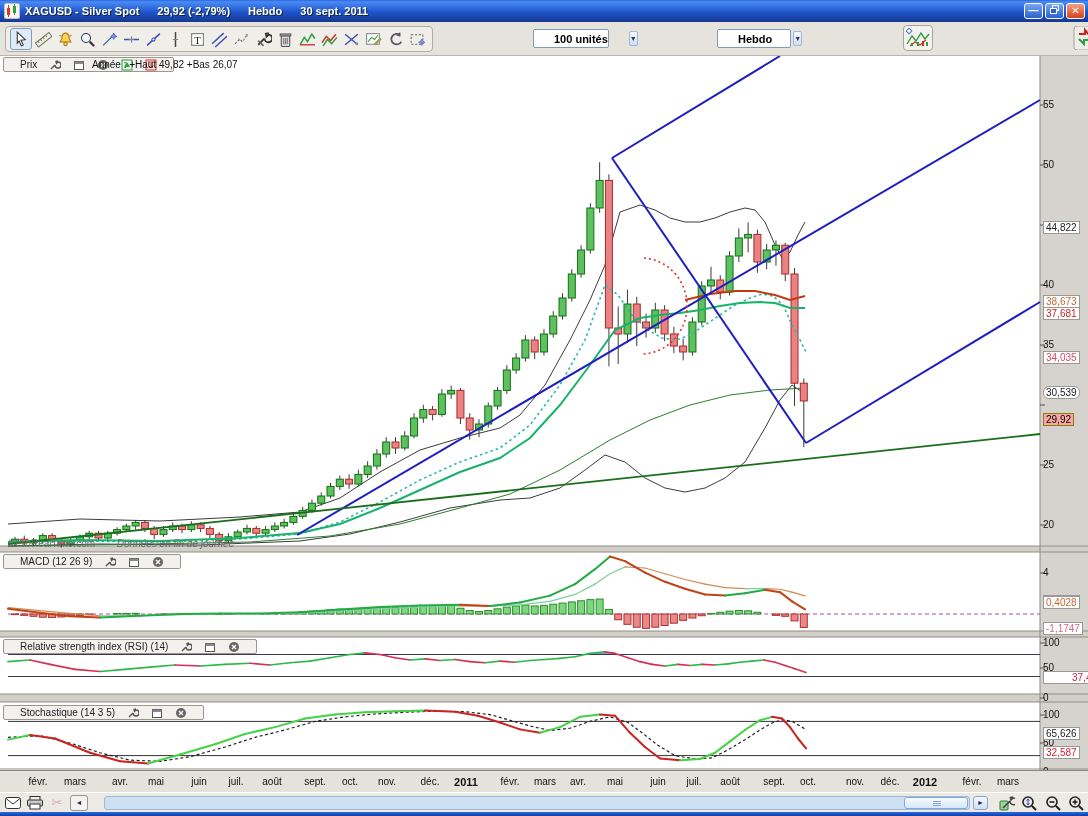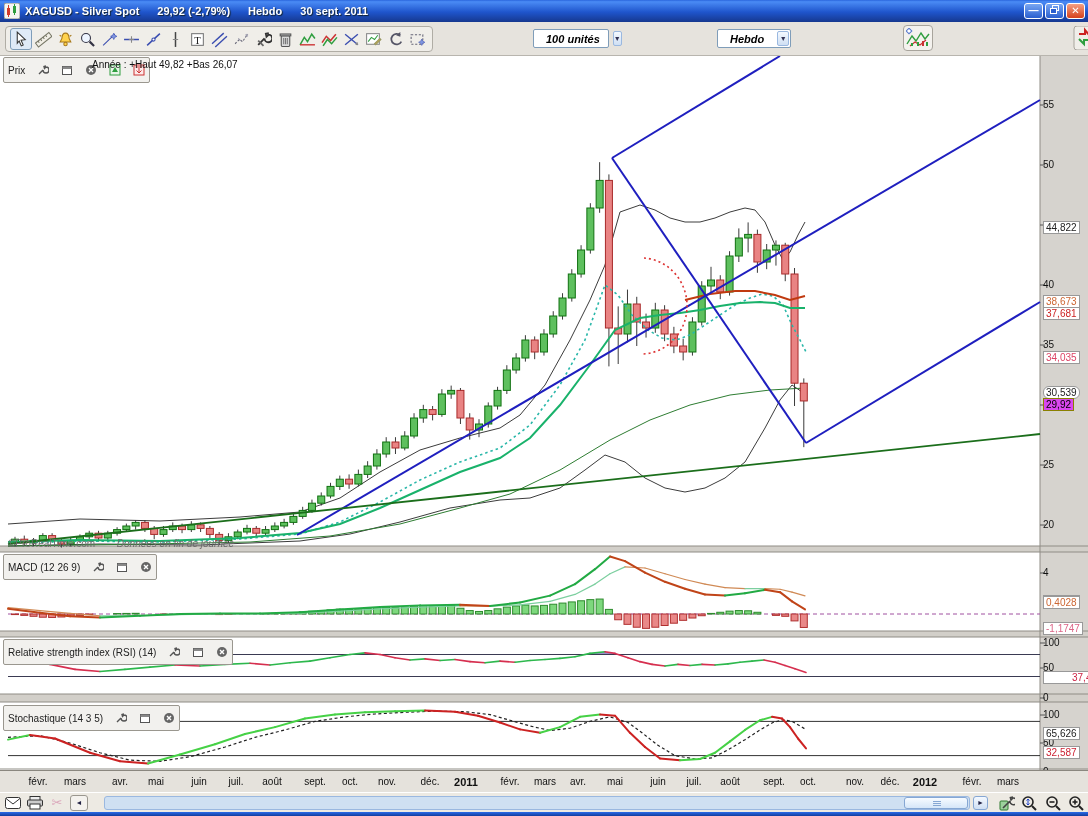--- a/index.html
+++ b/index.html
@@ -18,38 +18,38 @@
     line-height:14px;text-align:center;font-weight:bold;}
   .winbtn.close{background:linear-gradient(180deg,#f3a083,#d6411b);}
   
   #toolbar{position:absolute;left:0;top:22px;width:1088px;height:34px;background:#e6e3dd;border-bottom:1px solid #b8b5ae;}
   #toolgroup{position:absolute;left:5px;top:4px;height:26px;display:flex;align-items:center;
     background:#f0eee9;border:1px solid #b0ada5;border-radius:4px;padding:0 4px;}
   .tbtn{width:22px;height:22px;display:flex;align-items:center;justify-content:center;border-radius:3px;}
   .tbtn.active{background:#dfeaf7;border:1px solid #7f9db9;}
   .combo{position:absolute;height:19px;background:#fff;border:1px solid #7f9db9;border-radius:2px;
     font-size:11px;font-weight:bold;display:flex;align-items:center;}
-  .combo .cval{padding:0 12px;flex:1;white-space:nowrap;font-style:italic;}
+  .combo .cval{padding:0 20px;flex:1;white-space:nowrap;}
   .combo .carr{width:16px;height:15px;margin:1px;background:linear-gradient(180deg,#f4f9ff,#cfdff3);
     border:1px solid #9ab8e0;border-radius:2px;font-size:7px;line-height:14px;text-align:center;color:#335;}
   #chartTypeBtn{position:absolute;left:903px;top:3px;width:30px;height:26px;background:#f4f2ee;
     border:1px solid #a8a49c;border-radius:4px;display:flex;align-items:center;justify-content:center;}
   #edgeIcon{position:absolute;right:-6px;top:4px;width:22px;height:24px;}
   
   #charts{position:absolute;left:0;top:56px;width:1088px;height:714px;background:#fff;}
   #chartsvg{position:absolute;left:0;top:0;}
   .phead{position:absolute;display:flex;align-items:center;gap:12px;background:#f2f1ee;
-    border:1px solid #9a978f;border-radius:2px;padding:1px 4px;font-size:10px;color:#222;height:26px;}
+    border:1px solid #9a978f;border-radius:2px;padding:1px 16px;font-size:10px;color:#222;height:15px;}
   .phead .hicon{width:12px;height:12px;display:inline-flex;}
   .annee{position:absolute;font-size:10px;color:#111;}
   .wm{position:absolute;font-size:10px;color:#6b6b6b;}
   .wm i{font-style:italic;padding-left:19px;}
   .slabel{position:absolute;left:1043px;font-size:10px;color:#111;white-space:nowrap;}
   .slabel.boxed{background:#fff;border:1px solid #999;padding:0 2px;font-size:10px;line-height:11px;}
-  .slabel.yellow{background:#d946ef;border:1px solid #8a8000;color:#000;}
+  .slabel.yellow{background:#fca5a5;border:1px solid #8a8000;color:#000;margin-top:15px;}
   
   #axis{position:absolute;left:0;top:770px;width:1088px;height:22px;background:#e5e2dc;border-top:1px solid #8a877f;}
   .mlabel{position:absolute;top:5px;font-size:10px;color:#111;transform:translateX(-50%);white-space:nowrap;}
   .mlabel.bold{font-weight:bold;font-size:11px;}
   
   #statusbar{position:absolute;left:0;top:792px;width:1088px;height:20px;background:#edeae3;
     border-top:1px solid #fff;display:flex;align-items:center;}
   .sbtn{width:18px;height:16px;margin-left:4px;display:flex;align-items:center;justify-content:center;}
   .sq{border:1px solid #9a978f;border-radius:3px;background:#f4f2ee;}
   #hscroll{position:absolute;left:104px;top:3px;width:866px;height:14px;background:#cfe0f2;

